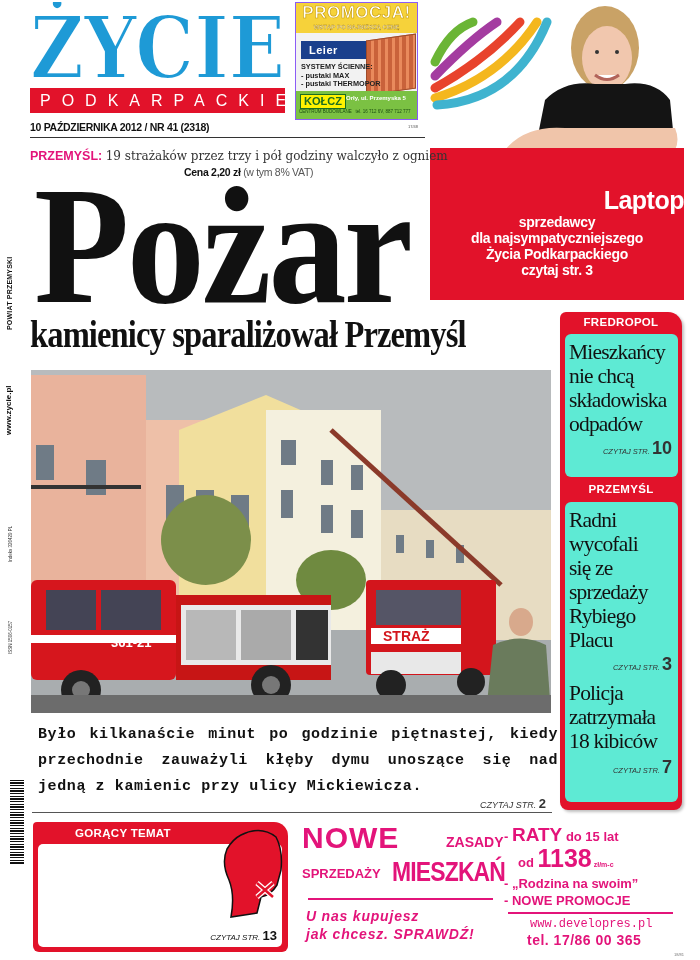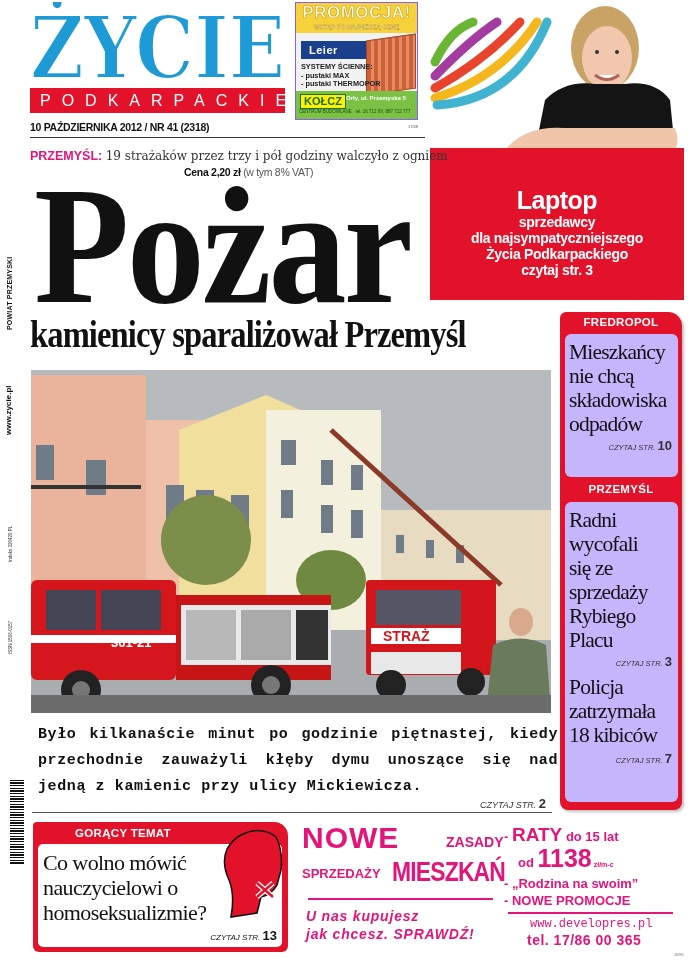--- a/index.html
+++ b/index.html
@@ -33,40 +33,40 @@
   #subheadline { left:30px; top:312px; font-family:"Liberation Serif", serif; font-weight:bold; font-size:37px; line-height:46px; letter-spacing:-1px; transform:scaleX(0.88); transform-origin:left top; white-space:nowrap; }
   #side-powiat { left:6px; top:330px; transform:rotate(-90deg); transform-origin:left top; font-size:7px; font-weight:bold; letter-spacing:0.2px; width:120px; }
   #side-www { left:4px; top:435px; transform:rotate(-90deg); transform-origin:left top; font-size:8px; font-weight:bold; width:70px; }
   #side-indeks { left:8px; top:562px; transform:rotate(-90deg); transform-origin:left top; font-size:4.5px; width:60px; color:#333; }
   #side-issn { left:8px; top:654px; transform:rotate(-90deg); transform-origin:left top; font-size:4.5px; width:60px; color:#333; }
   #barcode { left:10px; top:780px; width:14px; height:85px; background:repeating-linear-gradient(180deg,#111 0 1px,#fff 1px 2px,#111 2px 4px,#fff 4px 5px,#111 5px 6px,#fff 6px 8px); }
 
   
   #woman-area { left:425px; top:0; width:275px; height:150px; overflow:hidden; }
   #laptop-box { left:430px; top:148px; width:254px; height:152px; background:#e2122a; color:#fff; text-align:center; }
-  #laptop-title { font-weight:bold; font-size:25px; margin-top:38px; line-height:28px; letter-spacing:-0.5px; }
+  #laptop-title { font-weight:bold; font-size:25px; margin-top:38px; line-height:28px; letter-spacing:-0.5px;text-align:right; }
   .laptop-line { font-weight:bold; font-size:14px; line-height:16px; letter-spacing:-0.3px; }
 
   
   #photo { left:31px; top:370px; width:520px; height:343px; overflow:hidden; background:#c9c9c4; }
   #photo-credit { left:545px; top:680px; font-size:4px; color:#888; transform:rotate(-90deg); transform-origin:left top; }
 
   
   #lead { left:38px; top:722px; width:520px; font-family:Liberation Mono, monospace; font-weight:bold; font-size:15px; line-height:26px; letter-spacing:0.6px; text-align:justify; }
   #lead-ref { left:480px; top:796px; font-size:9px; color:#333; font-style:italic; }
   #lead-ref b { font-size:13px; font-style:normal; }
   #rule2 { left:32px; top:812px; width:520px; height:1px; background:#555; }
 
   
   #rcol { left:560px; top:312px; width:122px; height:498px; background:#e2122a; border-radius:6px 14px 8px 8px; box-shadow:2px 2px 3px rgba(0,0,0,0.25); }
   .rhdr { position:absolute; left:0; width:100%; text-align:center; color:#fff; font-weight:bold; font-size:11.5px; letter-spacing:0.3px; }
-  .rbox { position:absolute; left:5px; width:113px; background:#c4b5fd; border-radius:6px; }
+  .rbox { position:absolute; left:5px; width:113px; background:#5eead4; border-radius:6px; }
   .rtitle { font-family:"Liberation Serif", serif; font-size:21.5px; line-height:24px; letter-spacing:-0.8px; padding-left:4px; color:#111; }
   .rref { text-align:right; font-size:7.5px; font-style:italic; color:#333; padding-right:6px; }
-  .rref b { font-size:13px; font-style:normal; }
+  .rref b { font-size:18px; font-style:normal; }
 
   
   #hot { left:33px; top:822px; width:255px; height:130px; background:#e2122a; border-radius:4px 14px 6px 6px; }
   #hot-hdr { position:absolute; left:0; top:5px; width:180px; text-align:center; color:#fff; font-weight:bold; font-size:11.5px; letter-spacing:0.3px; }
   #hot-box { position:absolute; left:5px; top:22px; width:244px; height:103px; background:#fff; border-radius:5px; }
   #hot-title { position:absolute; left:5px; top:6px; font-family:"Liberation Serif", serif; font-size:22px; line-height:25px; letter-spacing:-0.6px; }
   #hot-ref { position:absolute; right:5px; bottom:4px; font-size:8px; font-style:italic; }
   #hot-ref b { font-size:13px; font-style:normal; }
   #head-icon { position:absolute; left:188px; top:3px; width:62px; height:95px; }
 
@@ -236,21 +236,20 @@
     <div>
       <div class="rtitle" style="padding-top:6px; width:110px;">Policja zatrzymała 18 kibiców</div>
       <div class="rref" style="margin-top:4px;"><span>CZYTAJ STR.</span> <b>7</b></div>
     </div>
   </div>
 </div>
 
 <div id="hot" class="abs">
   <div id="hot-hdr">GORĄCY TEMAT</div>
   <div id="hot-box">
-    <div id="hot-title" style="width:200px;">Co wolno mówić nauczycielowi o homoseksualizmie?</div>
     <div id="hot-ref"><span>CZYTAJ STR.</span> <b>13</b></div>
   </div>
   <svg id="head-icon" viewBox="0 0 62 95">
     <path d="M20 10 Q 40 0 55 12 Q 62 25 60 45 L 56 60 Q 50 70 40 72 L 36 88 L 10 92 Q 14 70 8 55 Q 0 38 6 24 Q 12 14 20 10 Z" fill="#e2122a" stroke="#111" stroke-width="1.5"></path>
     <path d="M36 58 L 52 72 M52 58 L 36 72" stroke="#fff" stroke-width="5"></path>
     <path d="M36 58 L 52 72 M52 58 L 36 72" stroke="#e2122a" stroke-width="2.5"></path>
   </svg>
 </div>
 
 <div id="ad-bottom" class="abs">

